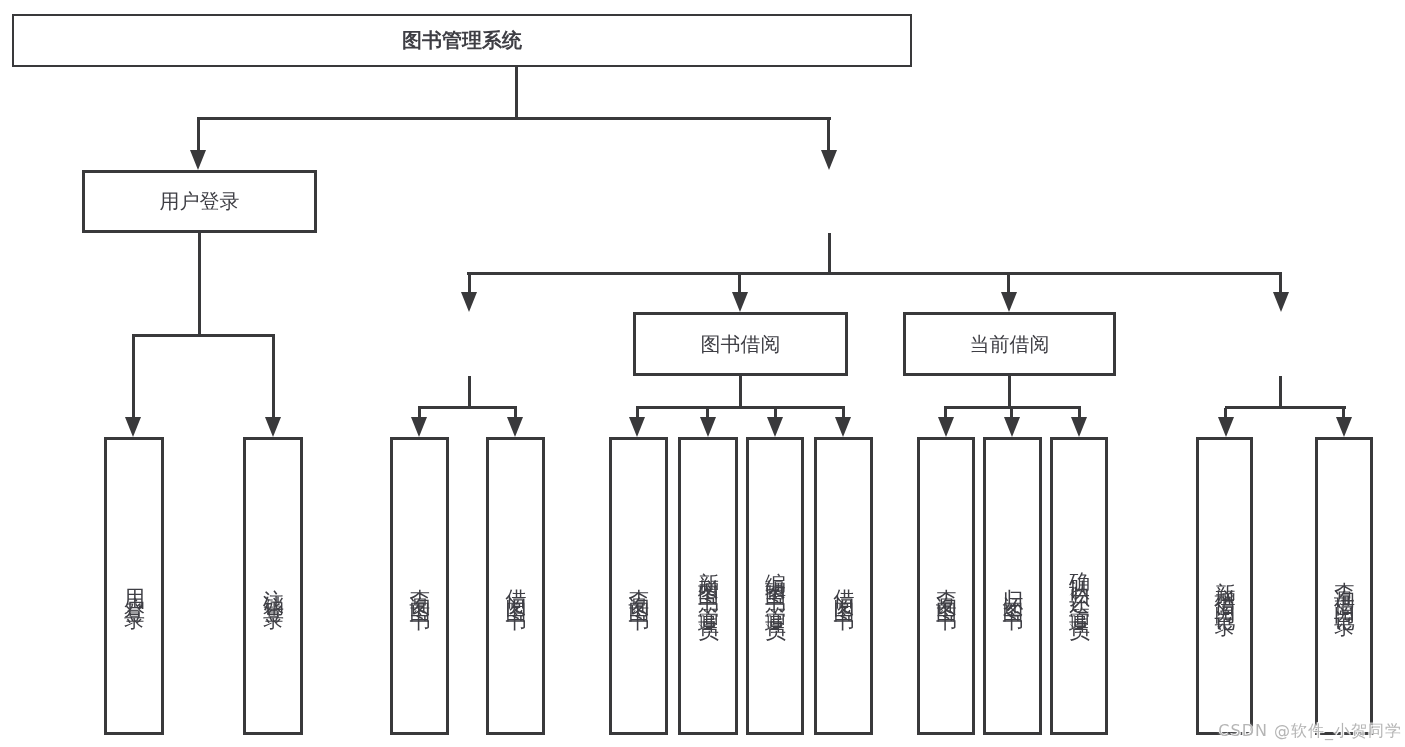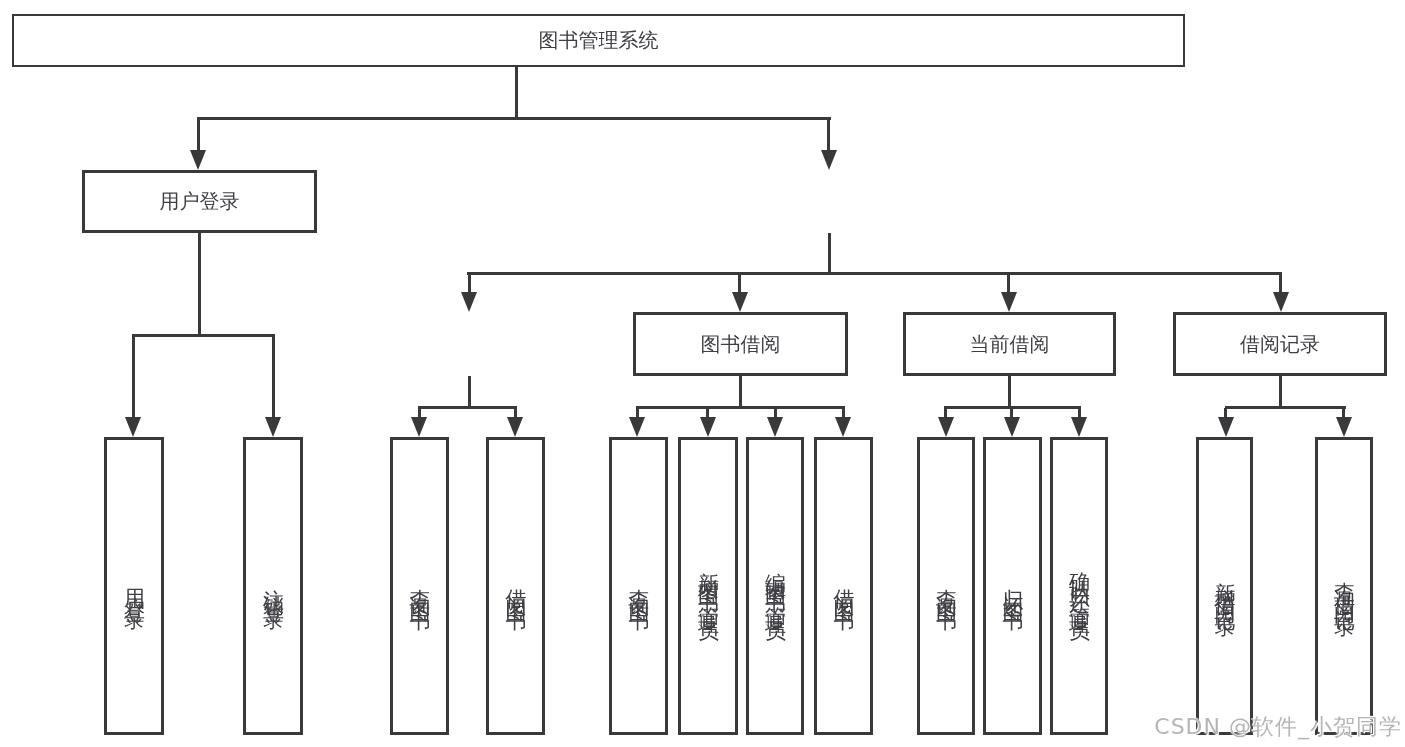--- a/index.html
+++ b/index.html
@@ -24,21 +24,21 @@
     font-size:21px;letter-spacing:7px;line-height:1;
   }
   .vl{position:absolute;width:3px;background:var(--line);z-index:1;}
   .hl{position:absolute;height:3px;background:var(--line);z-index:1;}
   .arr{
     position:absolute;width:0;height:0;z-index:1;
     border-left:8px solid transparent;border-right:8px solid transparent;
     border-top:20px solid var(--line);
   }
   .watermark{
-    position:absolute;right:3px;bottom:5px;font-size:22px;letter-spacing:1px;
+    position:absolute;right:3px;bottom:5px;font-size:16px;letter-spacing:1px;
     color:var(--watermark);z-index:10;
     text-shadow:-1px -1px 0 #fff,1px 1px 0 #fff,0 0 3px #fff;
   }
 </style>
 </head>
 <body>
 
 <div class="canvas">
 
   <div class="vl" style="left:515px;top:67px;height:52px;"></div>
@@ -93,31 +93,30 @@
   <div class="vl" style="left:1078px;top:408px;height:11px;"></div>
   <div class="arr" style="left:1071px;top:417px;"></div>
 
   <div class="vl" style="left:1279px;top:376px;height:32px;"></div>
   <div class="hl" style="left:1225px;top:406px;width:121px;"></div>
   <div class="vl" style="left:1224px;top:408px;height:11px;"></div>
   <div class="arr" style="left:1218px;top:417px;"></div>
   <div class="vl" style="left:1342px;top:408px;height:11px;"></div>
   <div class="arr" style="left:1336px;top:417px;"></div>
 
-  <div class="box root" style="left:12px;top:14px;width:1173px;height:53px;">图书管理系统</div>
+  <div class="box root" style="left:12px;top:14px;width:900px;height:53px;font-weight:bold;">图书管理系统</div>
 
   <div class="box" style="left:82px;top:170px;width:235px;height:63px;">用户登录</div>
 
 
 
   <div class="box" style="left:633px;top:312px;width:215px;height:64px;">图书借阅</div>
 
   <div class="box" style="left:903px;top:312px;width:213px;height:64px;">当前借阅</div>
 
-  <div class="box" style="left:1173px;top:312px;width:214px;height:64px;">借阅记录</div>
 
   <div class="box v" style="left:104px;top:437px;width:60px;height:298px;">用户登录</div>
 
   <div class="box v" style="left:243px;top:437px;width:60px;height:298px;">注销登录</div>
 
   <div class="box v" style="left:390px;top:437px;width:59px;height:298px;">查询图书</div>
 
   <div class="box v" style="left:486px;top:437px;width:59px;height:298px;">借阅图书</div>
 
   <div class="box v" style="left:609px;top:437px;width:59px;height:298px;">查询图书</div>

